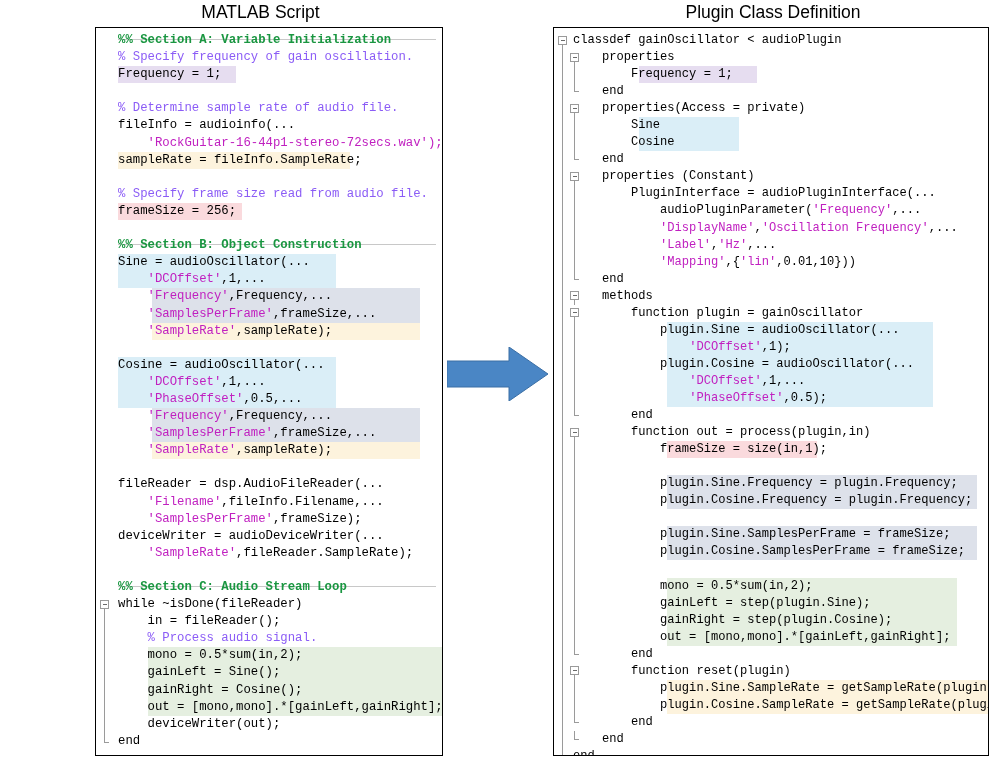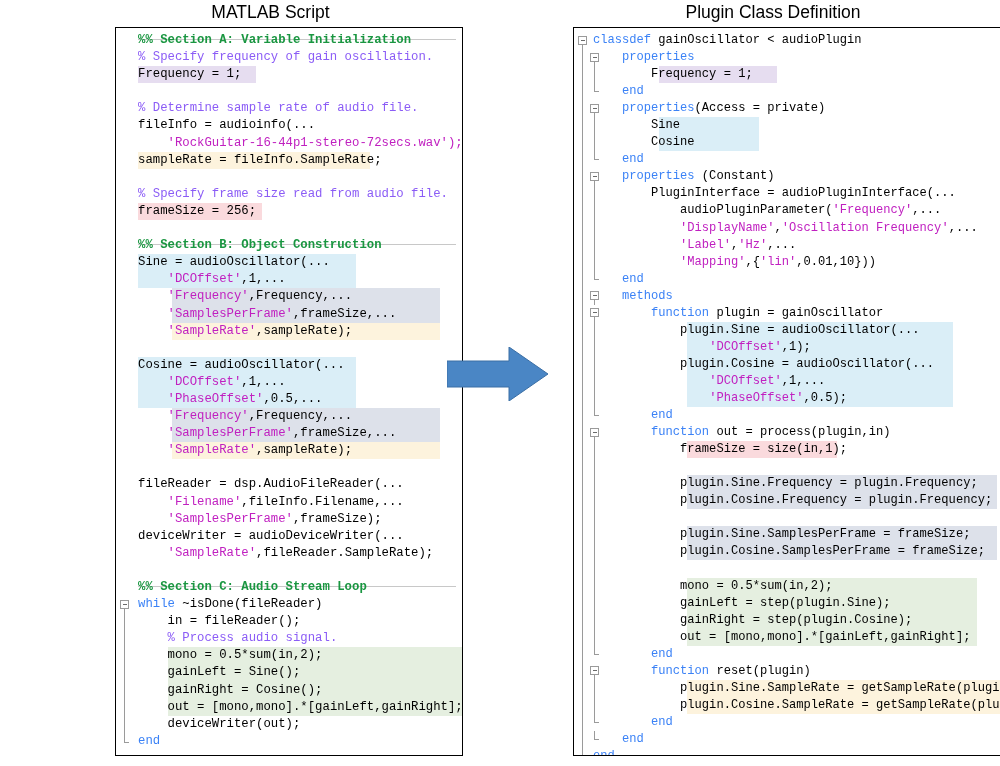--- a/index.html
+++ b/index.html
@@ -18,31 +18,30 @@
   
   .title {
     position: absolute;
     top: 2px;
     font-size: 17.5px;
     font-weight: 400;
     color: #000000;
     text-align: center;
     white-space: nowrap;
   }
-  #title-left  { left: 98px;  width: 345px; }
+  #title-left  { left: 88px;  width: 345px; }
   #title-right { left: 556px; width: 434px; }
 
   
   .panel {
     position: absolute;
     background: #ffffff;
     border: 1.6px solid #000000;
     box-sizing: border-box;
     overflow: hidden;
-    margin-left: 20px;
   }
   #panel-left  { left: 95px;  top: 27px; width: 348px; height: 729px; }
   #panel-right { left: 553px; top: 27px; width: 436px; height: 729px; }
 
   .code {
     position: relative;
     font-family: "Liberation Mono", "DejaVu Sans Mono", monospace;
     font-size: 12.3px;
     line-height: 17.1px;
     white-space: pre;
@@ -63,21 +62,21 @@
     position: absolute;
     left: 22px;
     top: 0;
     bottom: 0;
     z-index: 0;
   }
   #panel-right .line .hl { left: 19px; }
   .line .txt { position: relative; z-index: 1; }
 
   
-  .kw  { color: #3b82f6; }          
+  .kw  { color: #000000; }          
   .cm  { color: #8b5cf6; }          
   .sec { color: #1a9641; font-weight: bold; }  
   .st  { color: #c020c0; }          
   .pl  { color: #000000; }          
 
   
   .h-lav  { background: #e6ddf0; }  
   .h-crm  { background: #fdf3dd; }  
   .h-pnk  { background: #fadadd; }  
   .h-blu  { background: #daeef7; }  

